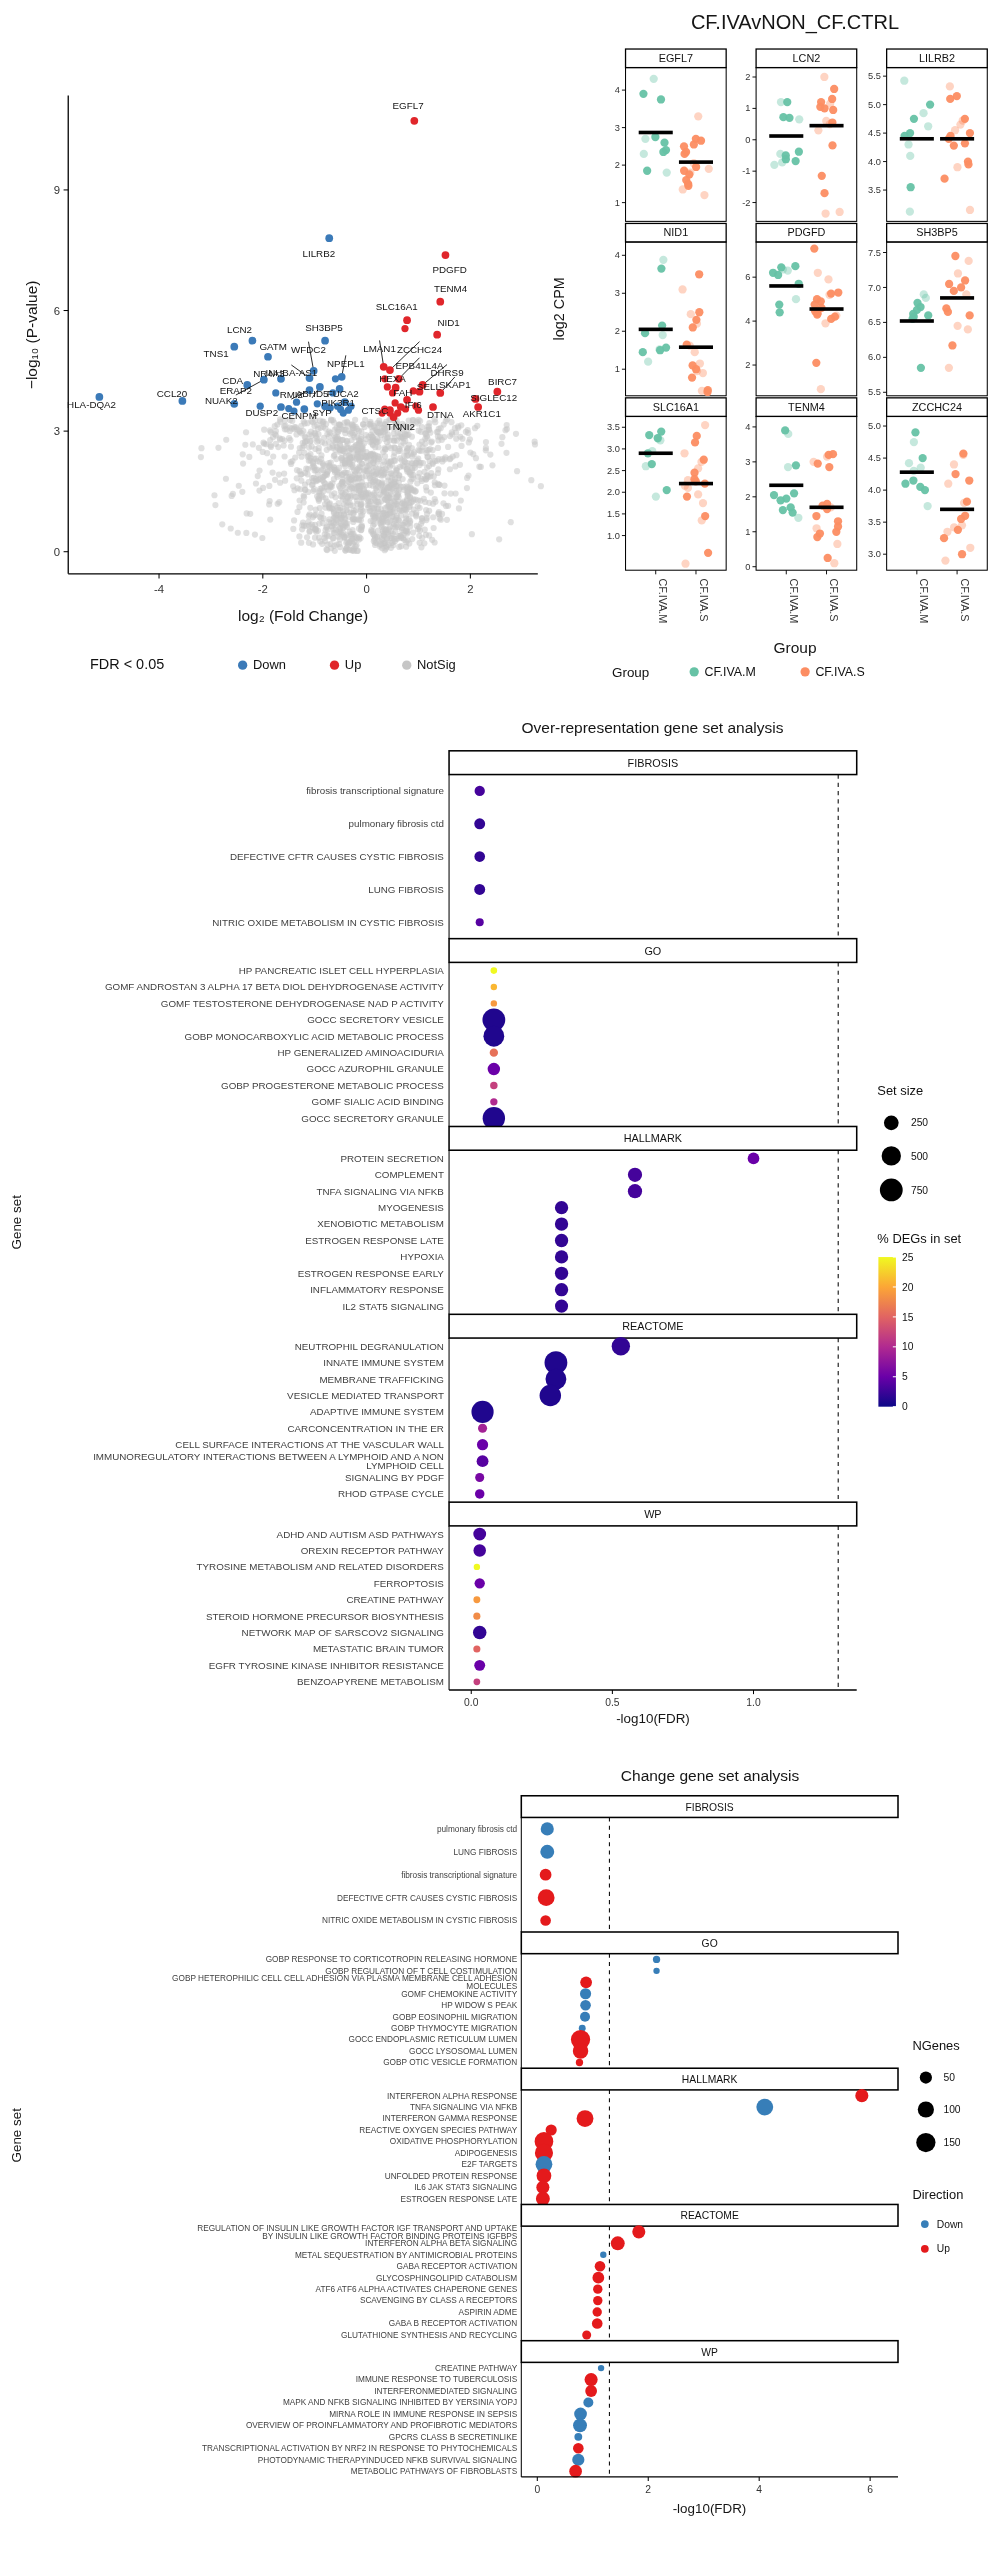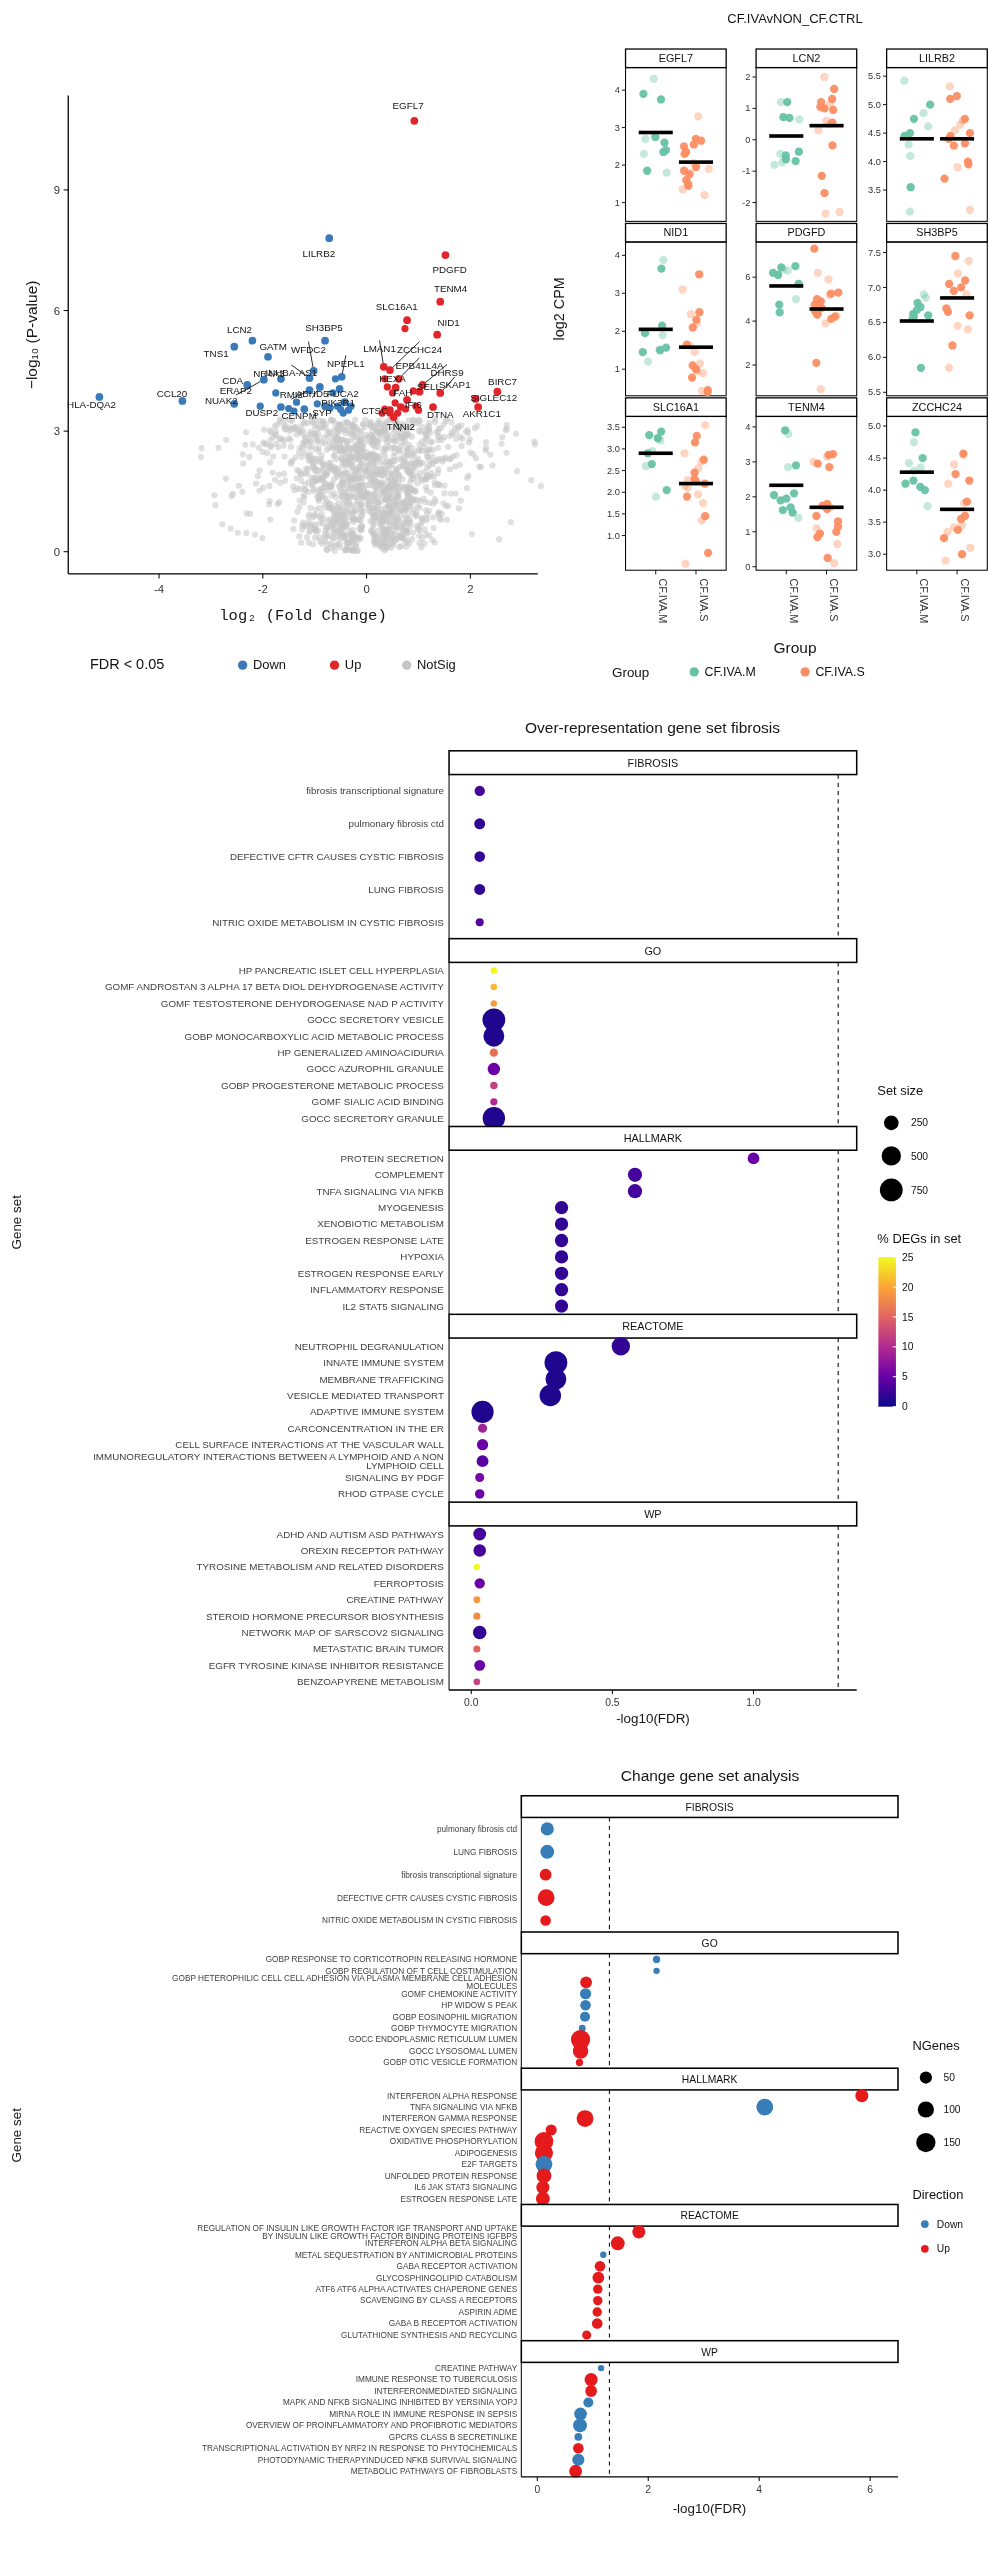--- a/index.html
+++ b/index.html
@@ -2,24 +2,24 @@
 <html style="font-size:8.3px"><head>
 <meta charset="utf-8">
 <style>
   html,body{margin:0;padding:0;background:#ffffff;}
   .page{position:relative;width:991px;height:2576px;background:#ffffff;overflow:hidden;
         font-family:"Liberation Sans", sans-serif;color:#111;}
   svg{position:absolute;left:0;top:0;}
   .lab{position:absolute;color:#161616;}
   .ctr{text-align:center;}
   .rot{transform:rotate(-90deg);transform-origin:center;white-space:nowrap;text-align:center;}
-  .t-strip{left:599px;top:11.4px;width:392px;font-size:13px;}
+  .t-strip{left:599px;top:11.4px;width:392px;font-size:20px;}
   .t-ora{left:397px;top:719px;width:511px;font-size:15.5px;}
   .t-cam{left:470px;top:1767px;width:480px;font-size:15.5px;}
-  .vol-x{left:68px;top:607px;width:470px;font-size:15.5px;font-family:Liberation Mono, monospace;}
+  .vol-x{left:68px;top:607px;width:470px;font-size:15.5px;}
   .vol-y{left:-80px;top:324px;width:227px;height:21.7px;font-size:15.5px;}
   .str-y{left:448px;top:298px;width:227px;height:21.7px;font-size:14.4px;}
   .str-x{left:599px;top:639px;width:392px;font-size:15.5px;}
   .ora-y{left:-94px;top:1212px;width:227px;height:20.6px;font-size:13.4px;}
   .ora-x{left:449px;top:1711px;width:408px;font-size:13.4px;}
   .cam-y{left:-94px;top:2125px;width:227px;height:20.6px;font-size:13.4px;}
   .cam-x{left:521px;top:2501px;width:377px;font-size:13.4px;}
 </style>
 </head>
 <body>
@@ -2326,21 +2326,21 @@
       <text x="1768" y="3972" font-size="25" text-anchor="start" fill="#111" font-family="Liberation Sans, sans-serif">NGenes</text>
       <text x="1828" y="4033" font-size="20" text-anchor="start" fill="#111" font-family="Liberation Sans, sans-serif">50</text>
       <text x="1828" y="4095" font-size="20" text-anchor="start" fill="#111" font-family="Liberation Sans, sans-serif">100</text>
       <text x="1828" y="4159" font-size="20" text-anchor="start" fill="#111" font-family="Liberation Sans, sans-serif">150</text>
       <text x="1768" y="4262" font-size="25" text-anchor="start" fill="#111" font-family="Liberation Sans, sans-serif">Direction</text>
       <text x="1815" y="4317" font-size="20" text-anchor="start" fill="#111" font-family="Liberation Sans, sans-serif">Down</text>
       <text x="1815" y="4365" font-size="20" text-anchor="start" fill="#111" font-family="Liberation Sans, sans-serif">Up</text>
     </svg>
 
   <div class="lab ctr t-strip">CF.IVAvNON_CF.CTRL</div>
-  <div class="lab ctr t-ora">Over-representation gene set fibrosis</div>
+  <div class="lab ctr t-ora">Over-representation gene set analysis</div>
   <div class="lab ctr t-cam">Change gene set analysis</div>
 
   <div class="lab ctr vol-x">log₂ (Fold Change)</div>
   <div class="lab rot vol-y">−log₁₀ (P-value)</div>
 
   <div class="lab rot str-y">log2 CPM</div>
   <div class="lab ctr str-x">Group</div>
 
   <div class="lab rot ora-y">Gene set</div>
   <div class="lab ctr ora-x">-log10(FDR)</div>

